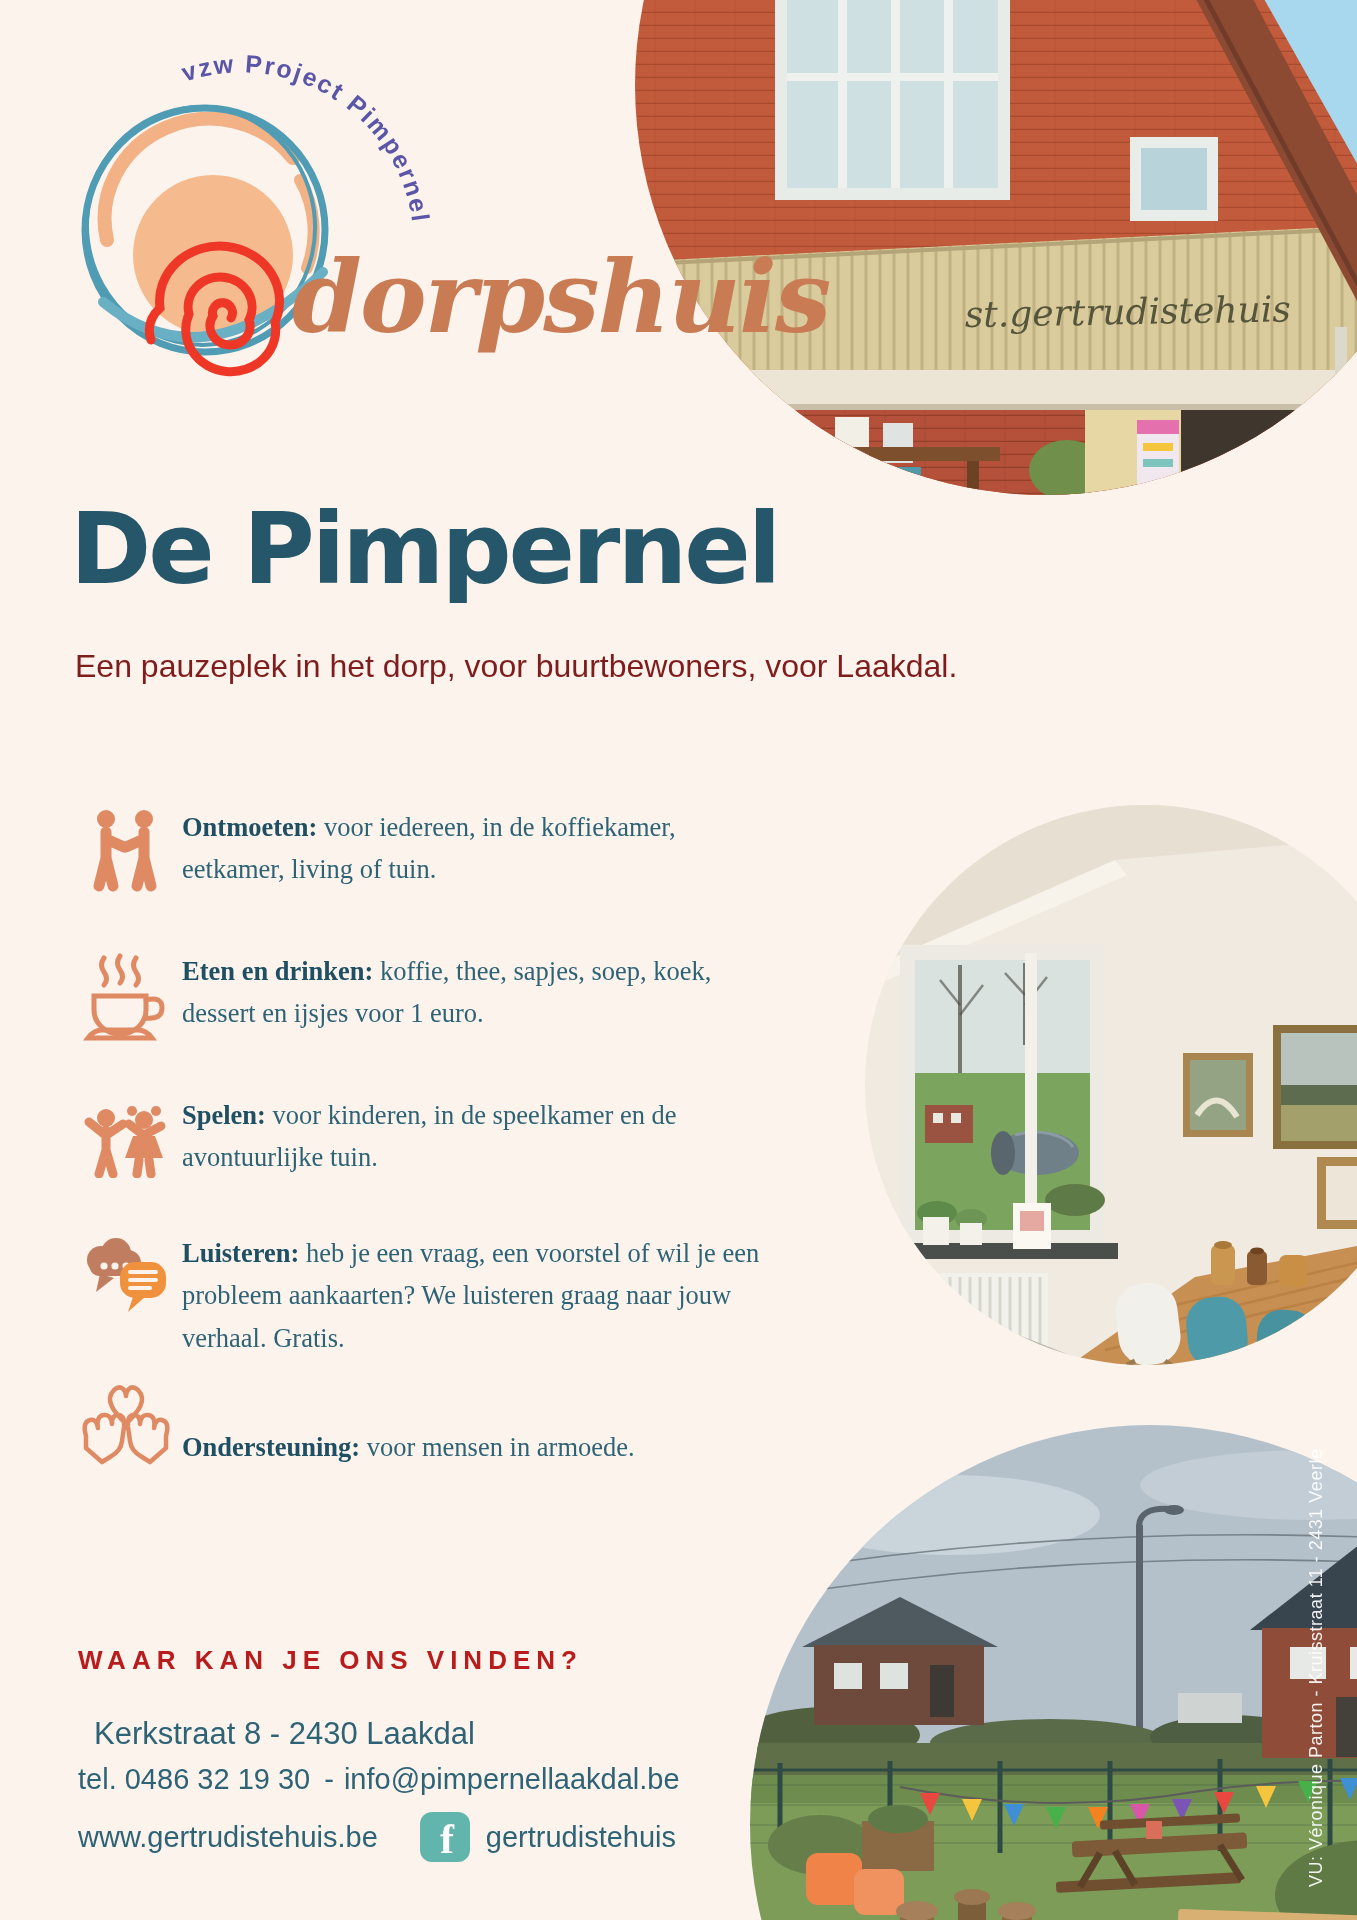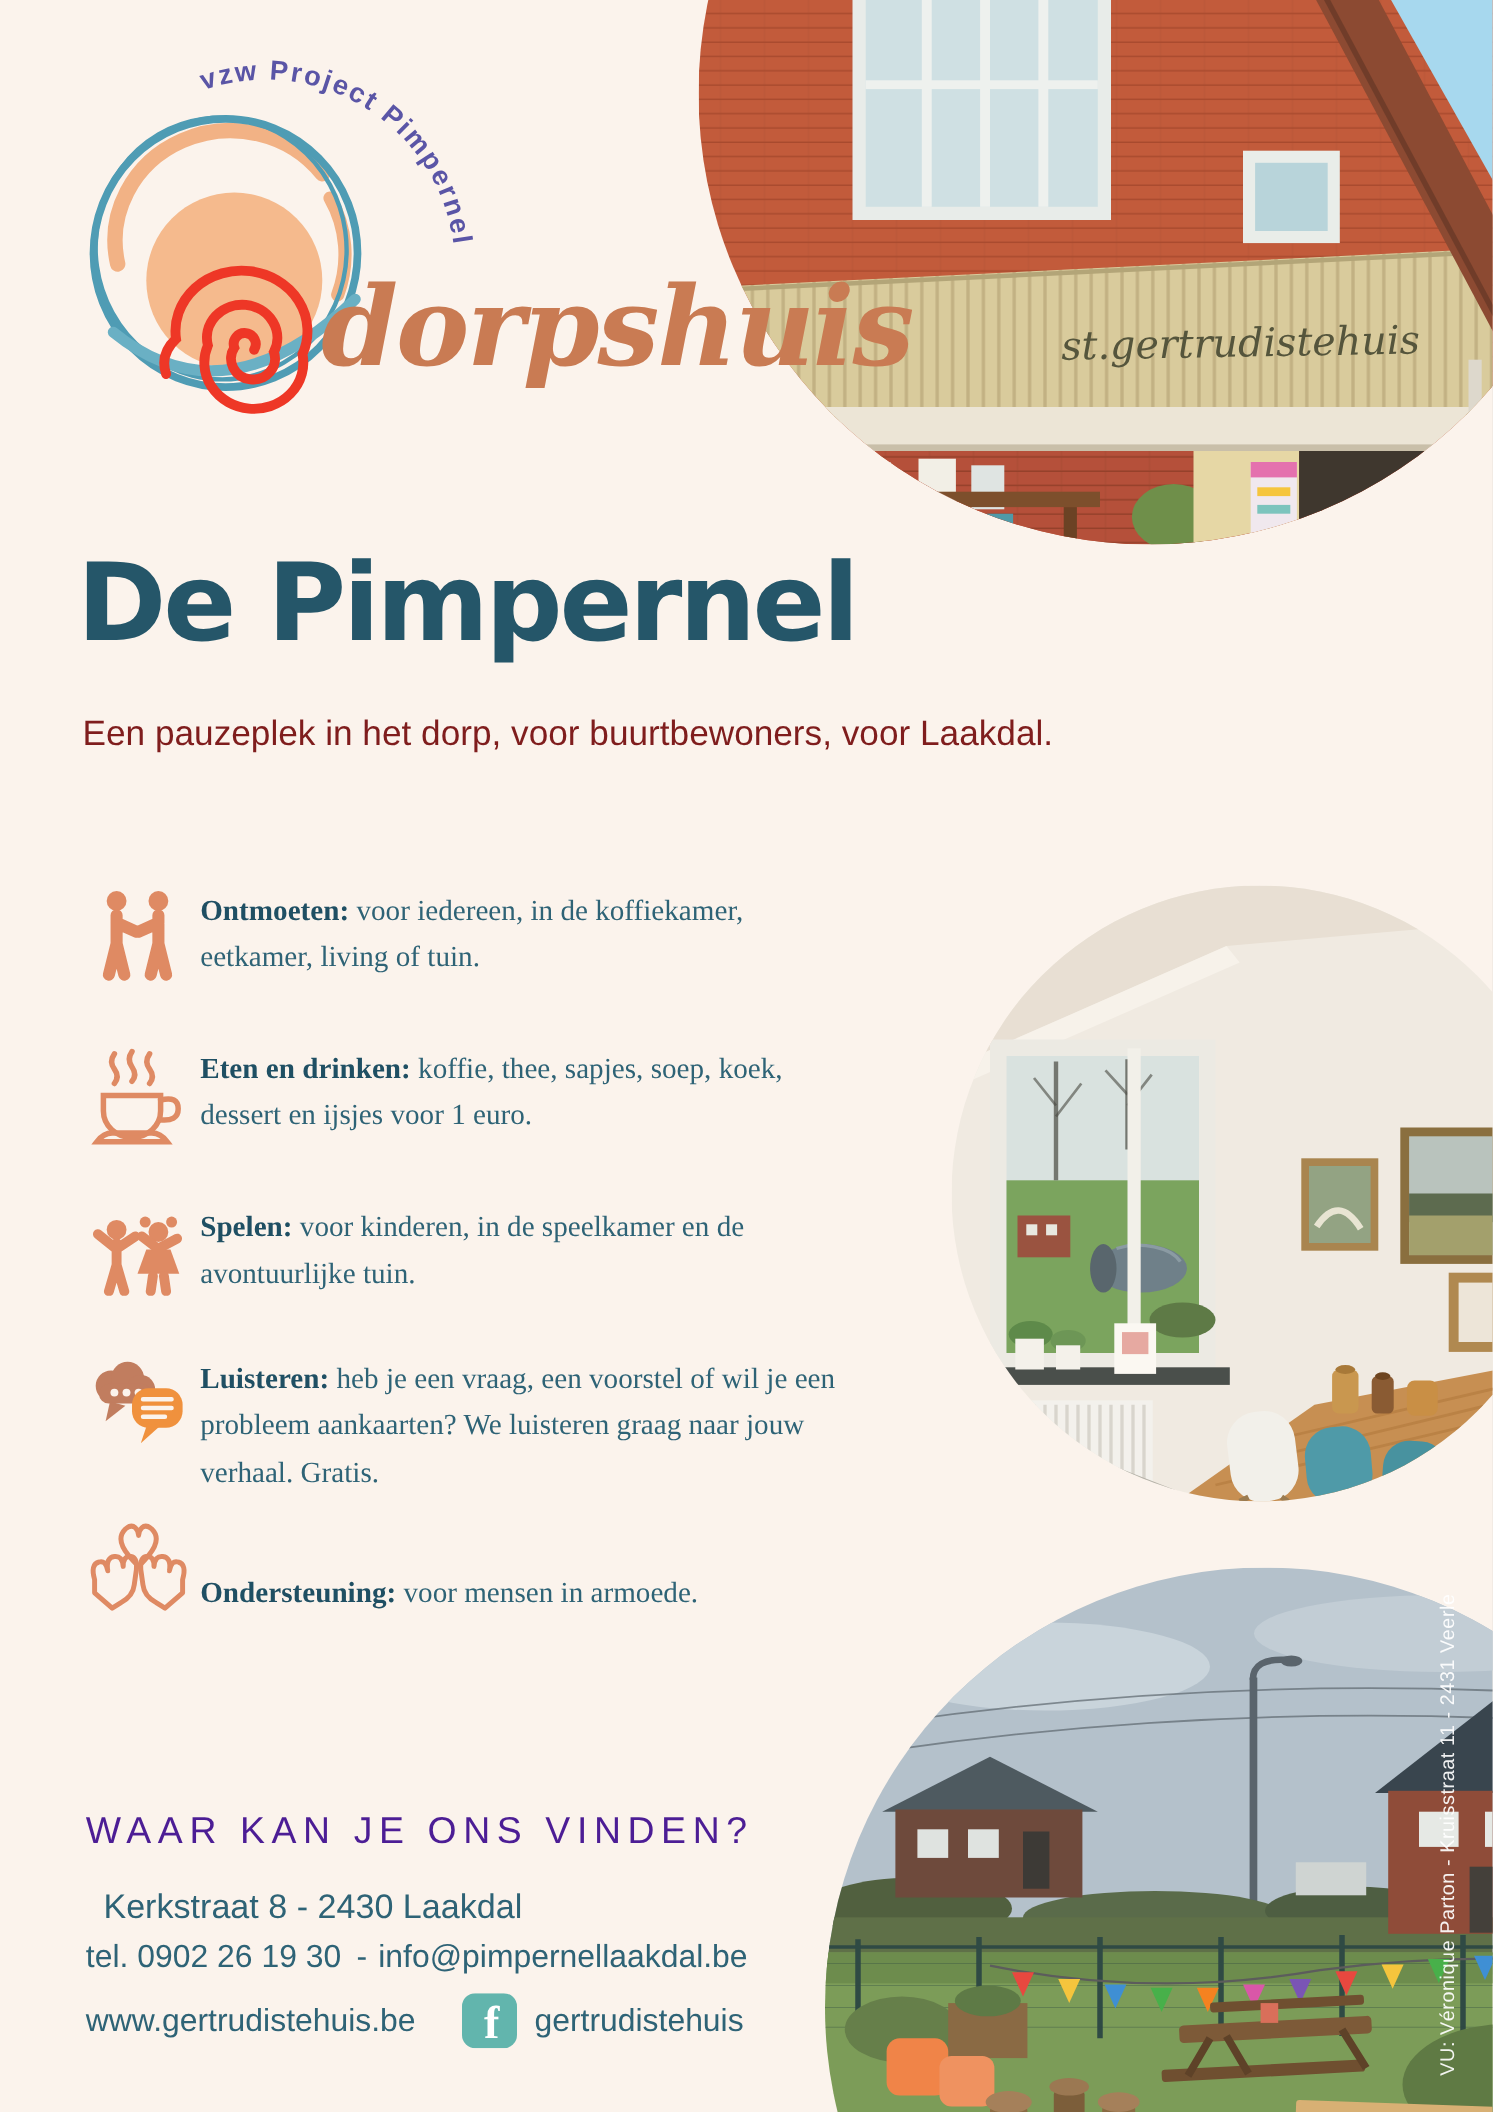--- a/index.html
+++ b/index.html
@@ -18,22 +18,22 @@
   .subtitle{position:absolute;left:75px;top:648px;margin:0;font-size:32px;color:#7f1d1d;}
   .feature{position:absolute;left:70px;display:flex;font-family:Liberation Serif, serif;}
   .f-icon{width:112px;flex:0 0 112px;display:flex;justify-content:center;align-items:flex-start;}
   .f-text{margin:0;font-size:26.5px;line-height:1.6;color:#2e6376;}
   .f-text b{color:#1f4f63;}
   .feature-1{top:806px;}  .feature-1 .f-text{max-width:525px;}
   .feature-2{top:950px;}  .feature-2 .f-text{max-width:570px;}
   .feature-3{top:1094px;} .feature-3 .f-text{max-width:540px;}
   .feature-4{top:1232px;} .feature-4 .f-text{max-width:600px;}
   .feature-5{top:1380px;align-items:flex-end;text-align:center;} .feature-5 .f-text{max-width:700px;padding-bottom:16px;}
-  .contact-heading{position:absolute;left:78px;top:1645px;margin:0;font-size:34px;font-weight:normal;
-                   letter-spacing:6px;color:#4c1d95;}
+  .contact-heading{position:absolute;left:78px;top:1645px;margin:0;font-size:26px;font-weight:bold;
+                   letter-spacing:6px;color:#b91c1c;}
   .contact-address{position:absolute;left:78px;top:1700px;margin:16px;font-size:31px;}
   .contact-phone{position:absolute;left:78px;top:1763px;margin:0;font-size:29px;}
   .contact-phone .sep{margin:0 10px 0 14px;}
   .web-row{position:absolute;left:78px;top:1812px;display:flex;align-items:center;font-size:29px;}
   .fb-icon{margin:0 16px 0 42px;width:50px;height:50px;}
   .credit{position:absolute;left:1306px;top:1287px;height:600px;writing-mode:vertical-rl;
           transform:rotate(180deg);font-size:18px;letter-spacing:.5px;color:#ffffff;opacity:.92;
           white-space:nowrap;}
 </style>
 </head>
@@ -447,21 +447,21 @@
           <path d="M8 48 q-4 -14 4 -16 q6 -2 8 8 q-2 -12 6 -13 q7 -1 8 9 q0 -10 7 -9 q6 1 5 12 l-2 14 q-1 10 -12 16 l-8 5 L8 60 Z" transform="translate(2,8)"></path>
           <path d="M92 48 q4 -14 -4 -16 q-6 -2 -8 8 q2 -12 -6 -13 q-7 -1 -8 9 q0 -10 -7 -9 q-6 1 -5 12 l2 14 q1 10 12 16 l8 5 L92 60 Z" transform="translate(-2,8)"></path>
         </g>
       </svg>
     </div>
     <p class="f-text"><b>Ondersteuning:</b> <span>voor mensen in armoede.</span></p>
   </div>
 
   <h2 class="contact-heading">WAAR KAN JE ONS VINDEN?</h2>
   <p class="contact-address">Kerkstraat 8 - 2430 Laakdal</p>
-  <p class="contact-phone"><span>tel. 0902 26 19 30</span><span class="sep">-</span><span>info@pimpernellaakdal.be</span></p>
+  <p class="contact-phone"><span>tel. 0486 32 19 30</span><span class="sep">-</span><span>info@pimpernellaakdal.be</span></p>
   <div class="web-row">
     <span>www.gertrudistehuis.be</span>
     <svg class="fb-icon" viewBox="0 0 50 50">
       <rect width="50" height="50" rx="12" fill="#62b5ad"></rect>
       <text x="27" y="41" font-family="Liberation Serif,serif" font-size="42" font-weight="bold" fill="#ffffff" text-anchor="middle">f</text>
     </svg>
     <span>gertrudistehuis</span>
   </div>
 
   <div class="credit">VU: Véronique Parton - Kruisstraat 11 - 2431 Veerle</div>

